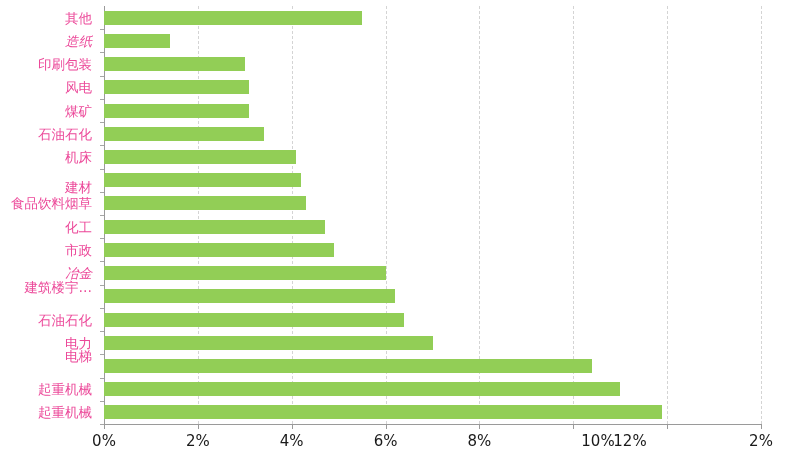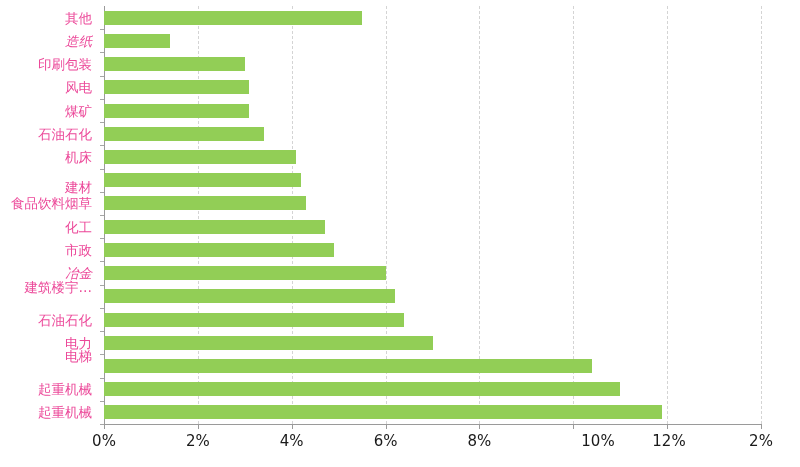--- a/index.html
+++ b/index.html
@@ -295,21 +295,21 @@
   </div>
 
   <div class="axis-x-line"></div>
   <div class="x-labels">
       <div class="x-label" style="left: 104px;">0%</div>
       <div class="x-label" style="left: 197.857px;">2%</div>
       <div class="x-label" style="left: 291.714px;">4%</div>
       <div class="x-label" style="left: 385.571px;">6%</div>
       <div class="x-label" style="left: 479.429px;">8%</div>
       <div class="x-label" style="left: 598px;">10%</div>
-      <div class="x-label" style="left: 669px;">12%</div>
+      <div class="x-label" style="left: 630px;">12%</div>
       <div class="x-label" style="left: 761px;">2%</div>
     </div>
 
 
 <div class="tick-mark" style="left: 104px;"></div>
     <div class="tick-mark" style="left: 197.857px;"></div>
     <div class="tick-mark" style="left: 291.714px;"></div>
     <div class="tick-mark" style="left: 385.571px;"></div>
     <div class="tick-mark" style="left: 479.429px;"></div>
     <div class="tick-mark" style="left: 573.286px;"></div>

